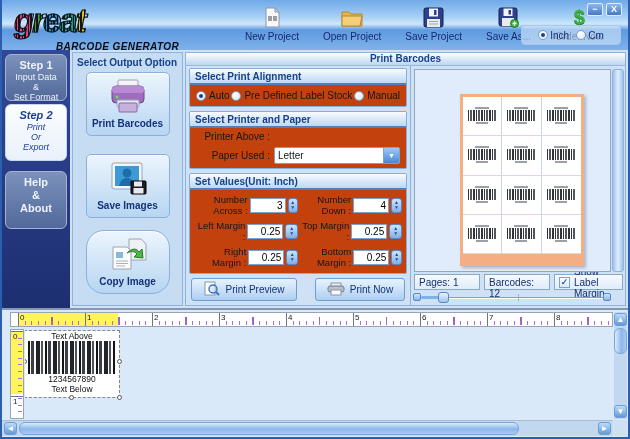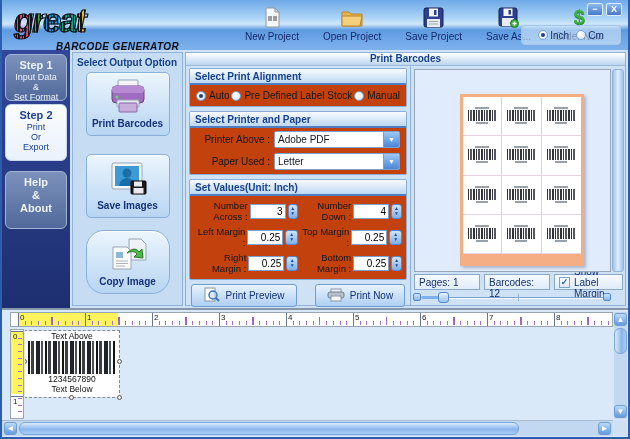--- a/index.html
+++ b/index.html
@@ -26,21 +26,21 @@
   .radio { width:10px; height:10px; border-radius:50%; border:1px solid #7aa2cc; background:radial-gradient(circle at 35% 30%,#ffffff,#d6e6f6); flex:none; position:relative; }
   .radio.sel::after { content:""; position:absolute; left:2px; top:2px; width:4px; height:4px; border-radius:50%; background:#1c3f94; }
   .cb { width:11px; height:11px; border:1px solid #7aa2cc; background:linear-gradient(#fff,#dce8f6); color:#2a5db0; font:bold 9px "Liberation Sans",sans-serif; line-height:9px; text-align:center; flex:none; }
 
   
   .workspace { height:258px; flex:none; display:flex; }
   .steps-col { width:68px; flex:none; background:linear-gradient(180deg,#33479a,#1d2f70); padding:4px 3px; }
   .step-btn { border-radius:6px; background:linear-gradient(#7c92bc,#51699a); border:1px solid #a2b4d4; color:#eef3fa; text-align:center; padding-top:4px; margin-bottom:3px; }
   .step-btn .t { font-weight:bold; font-size:11px; margin-bottom:1px; }
   .step-btn .s { font-size:9px; line-height:10px; }
-  .step-btn.active { background:linear-gradient(#fbfdff,#e9f1fa); color:#1c3f94; border-color:#c6d6ec; }
+  .step-btn.active { background:linear-gradient(#fbfdff,#e9f1fa); color:#1c3f94; border-color:#c6d6ec;font-style:italic; }
   #step1 { height:47px; }
   #step2 { height:57px; }
   #step3 { height:58px; margin-top:10px; }
 
   .output-col { width:111px; flex:none; background:#c6dcf2; border:1px solid #8fb2da; margin:2px 0 2px 2px; padding:2px; }
   .output-title { font-size:10px; font-weight:bold; color:#16418c; padding:2px 2px 4px; }
   .big-btn { width:84px; height:64px; margin:0 auto; border-radius:5px; border:1px solid #8ab0d8; background:linear-gradient(#ecf5fd,#b7d5f2); box-shadow:inset 0 1px 0 #fff; display:flex; flex-direction:column; align-items:center; justify-content:center; }
   .big-btn .lbl { font-size:10px; font-weight:bold; color:#14337a; margin-top:1px; }
   #btn-save-images { margin-top:18px; }
   #btn-copy-image { margin-top:12px;border-radius:18px; }
@@ -289,24 +289,20 @@
                 <span class="radio"></span>
                 <span>Manual</span>
               </span>
             </div>
           </div>
 
           <div class="section">
             <div class="sec-h">Select Printer and Paper</div>
             <div class="frow">
               <span class="flabel">Printer Above :</span>
-              <span class="select">
-                <span class="val">Adobe PDF</span>
-                <span class="arrow">▼</span>
-              </span>
             </div>
             <div class="frow" style="padding-top:1px;">
               <span class="flabel">Paper Used :</span>
               <span class="select">
                 <span class="val">Letter</span>
                 <span class="arrow">▼</span>
               </span>
             </div>
           </div>
 

